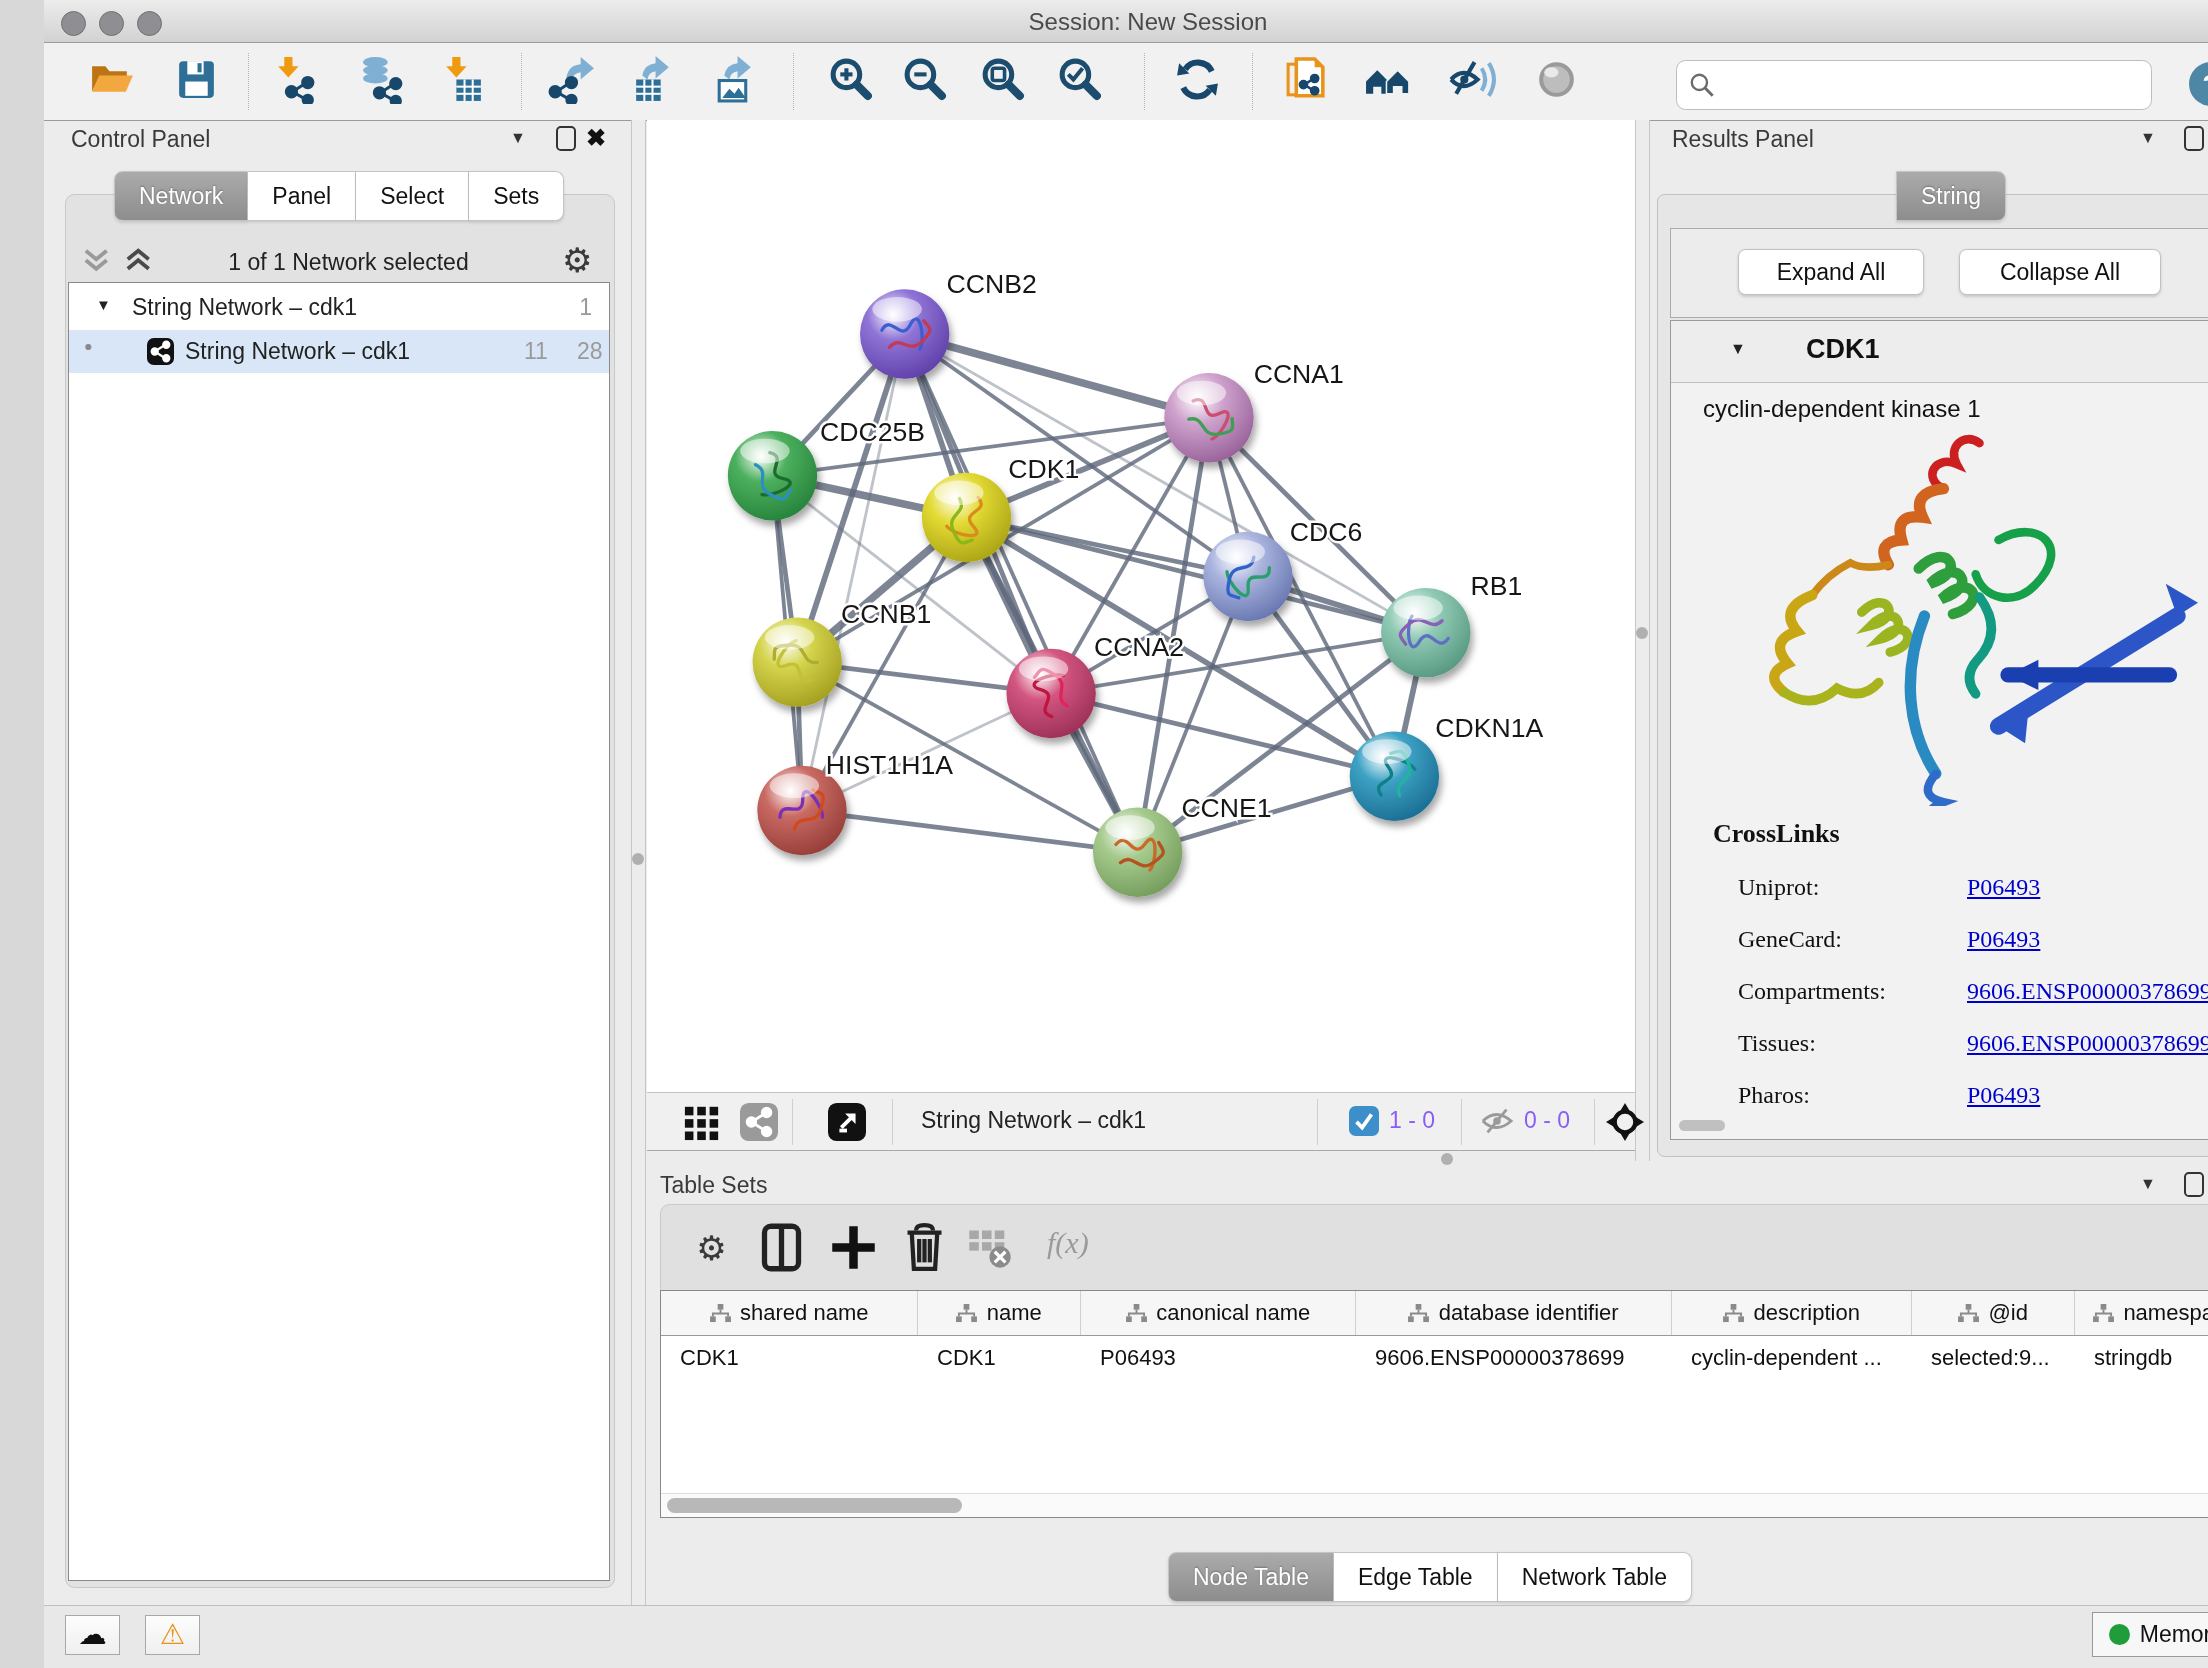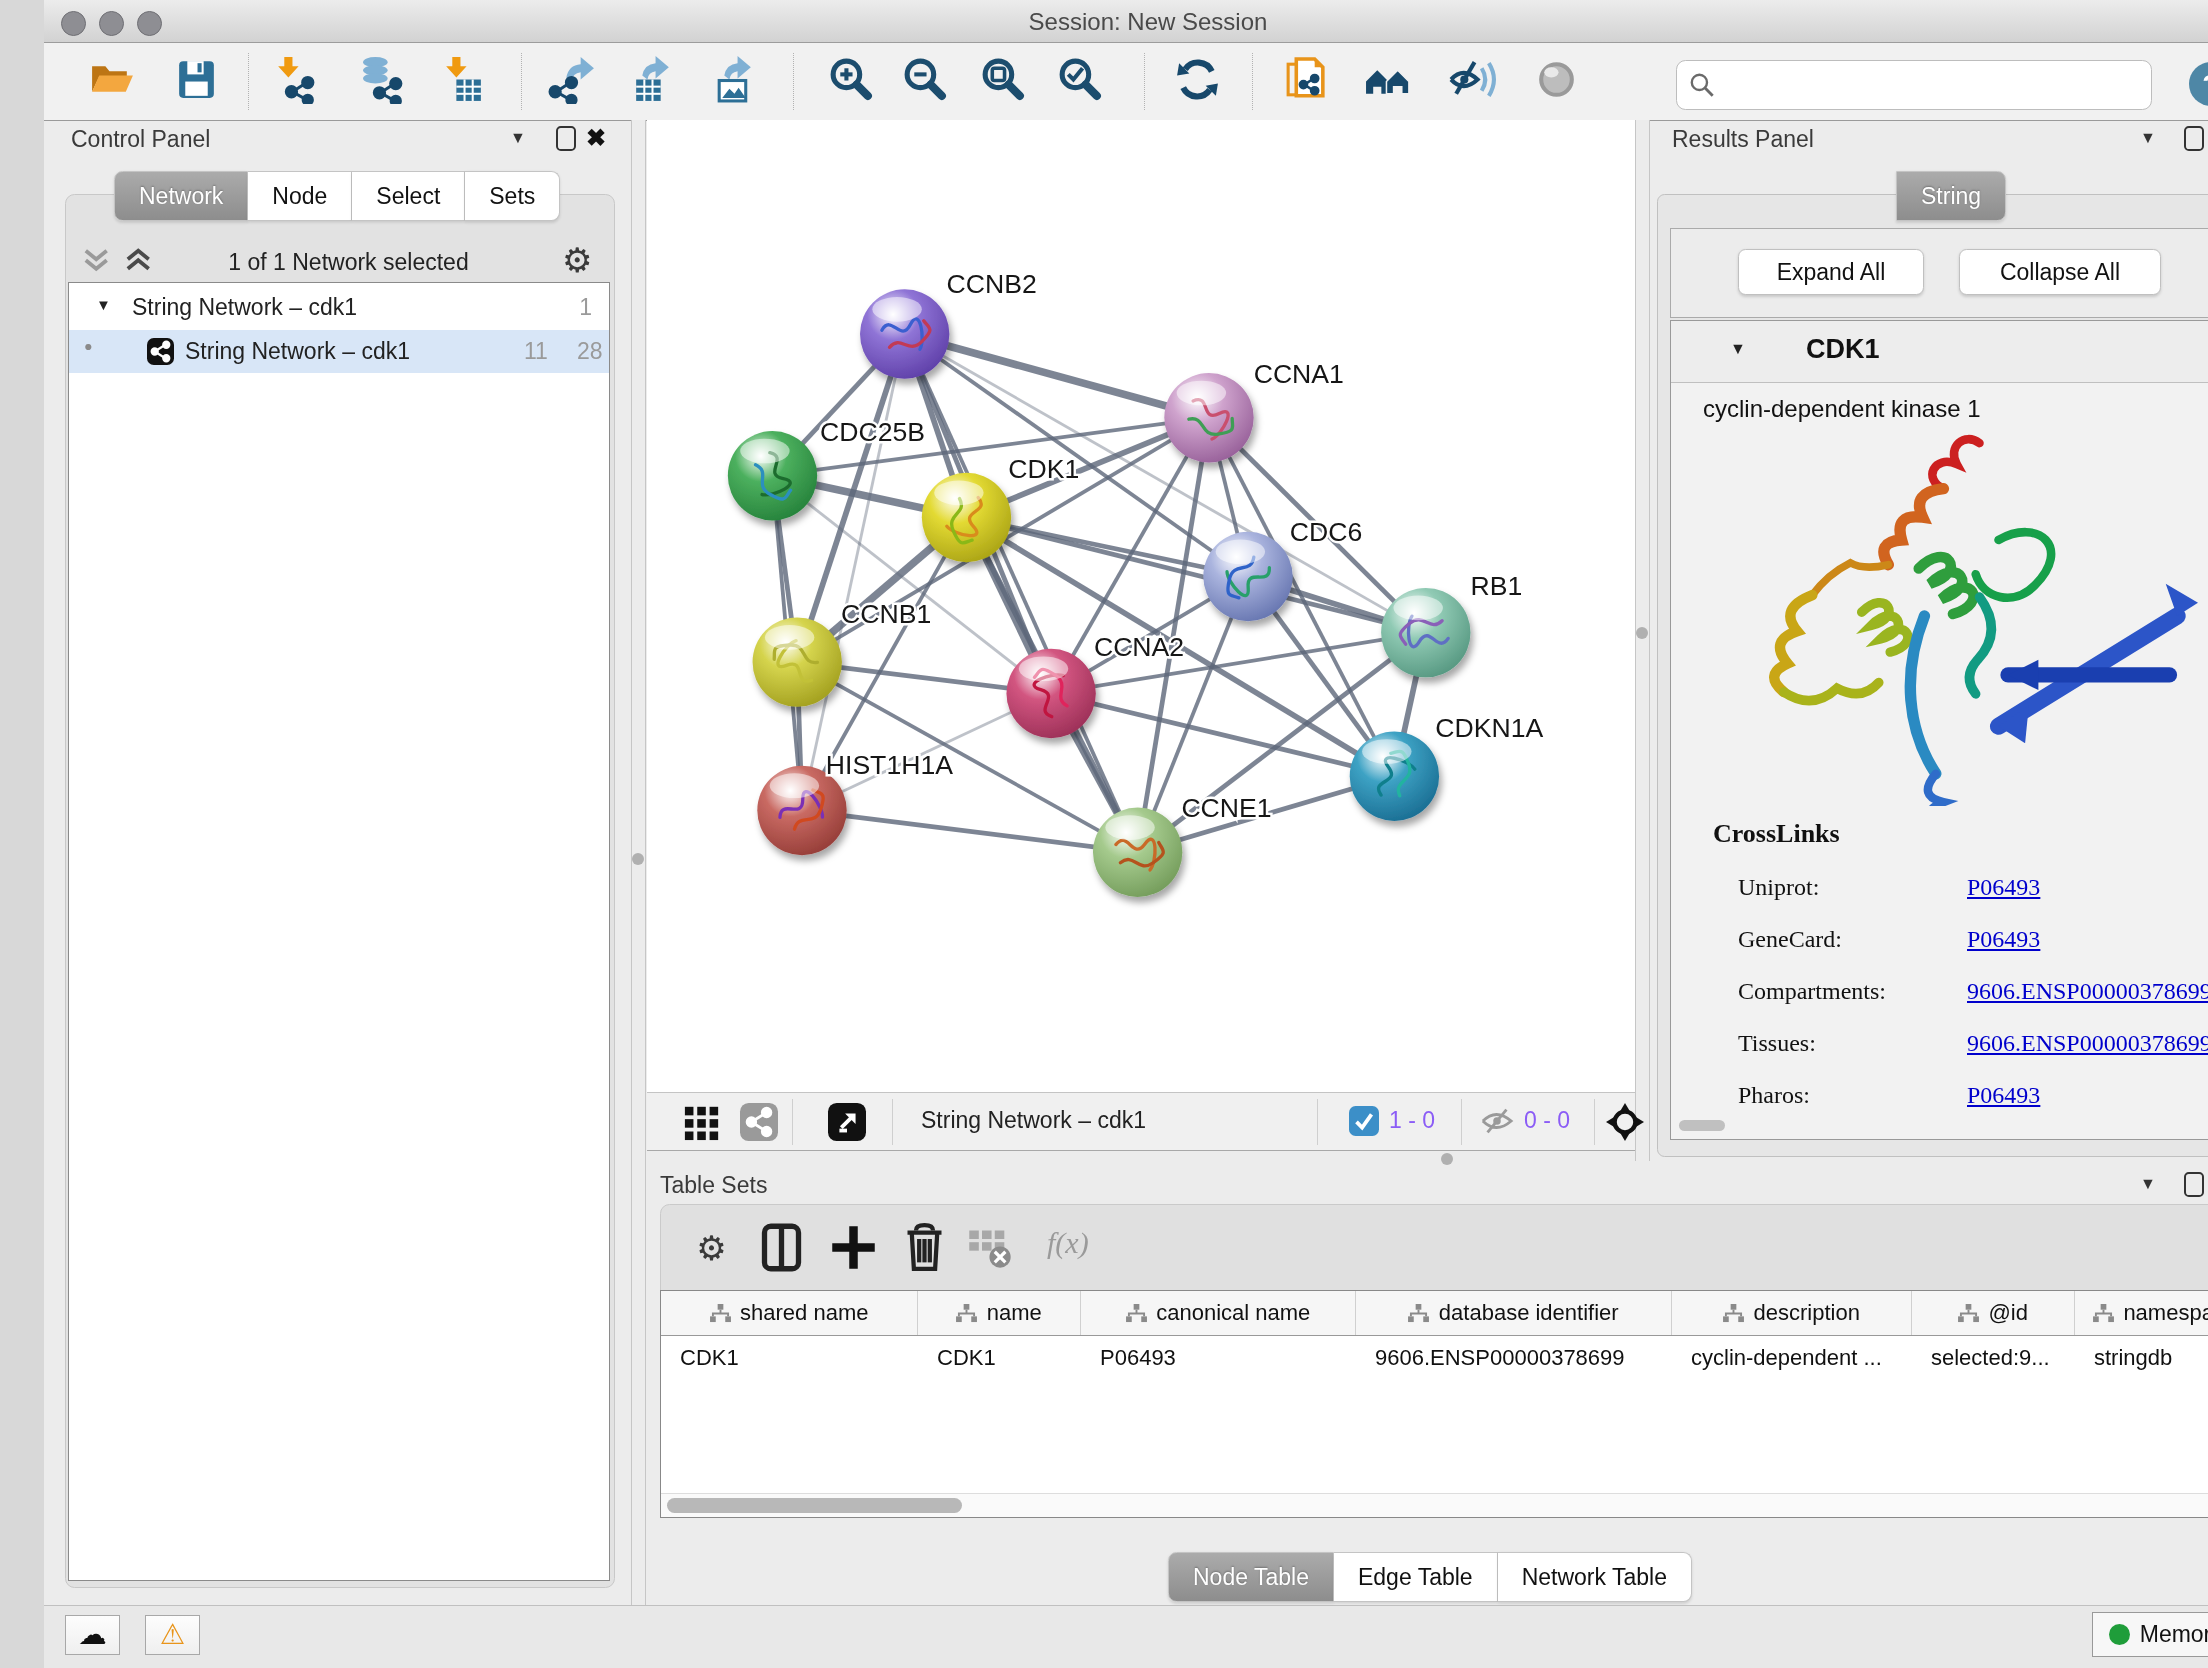--- a/index.html
+++ b/index.html
@@ -297,21 +297,21 @@
   <div>
     <div class="phead-title" style="left:27px;top:126px">Control Panel</div>
     <span class="harrow" style="left:466px;top:129px">▼</span>
     <span class="hsquare" style="left:512px;top:126px"></span>
     <span class="hclose" style="left:542px;top:124px">✖</span>
 
     <div class="cp-card"></div>
 
     <div class="seg" style="left:70px;top:171px">
       <div class="tab sel">Network</div>
-      <div class="tab">Node</div>
+      <div class="tab">Panel</div>
       <div class="tab">Select</div>
       <div class="tab">Sets</div>
     </div>
 
     <button class="chev" style="left:38px">
       <svg viewBox="0 0 30 32">
           <g stroke="#9a9a9a" stroke-width="4" fill="none">
             <polyline points="4,6 15,15 26,6"></polyline>
             <polyline points="4,16 15,25 26,16"></polyline>
           </g>

